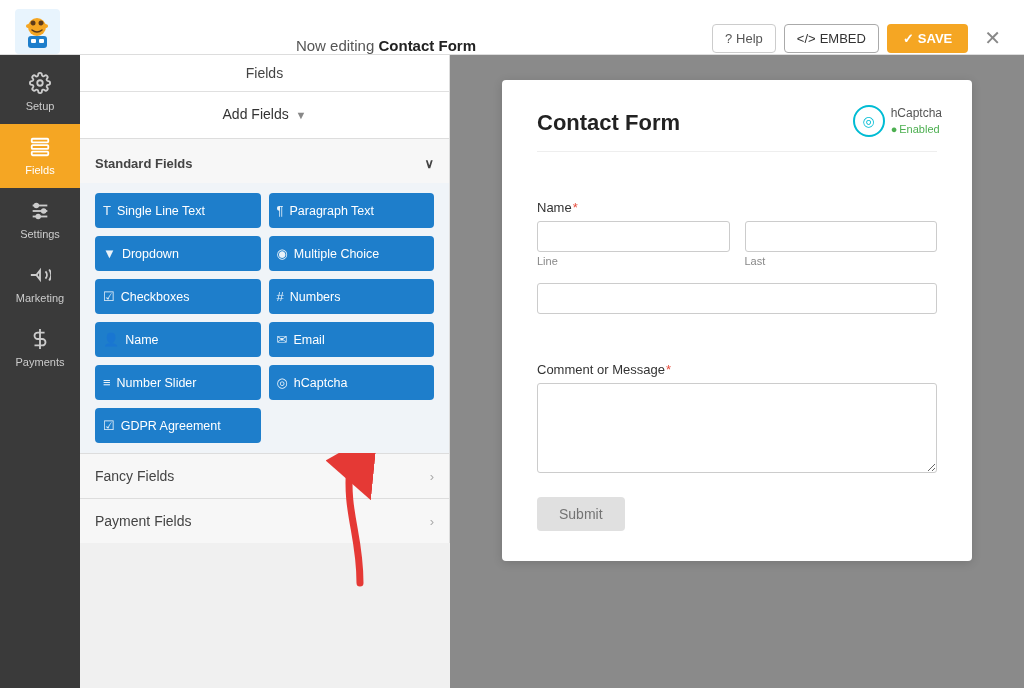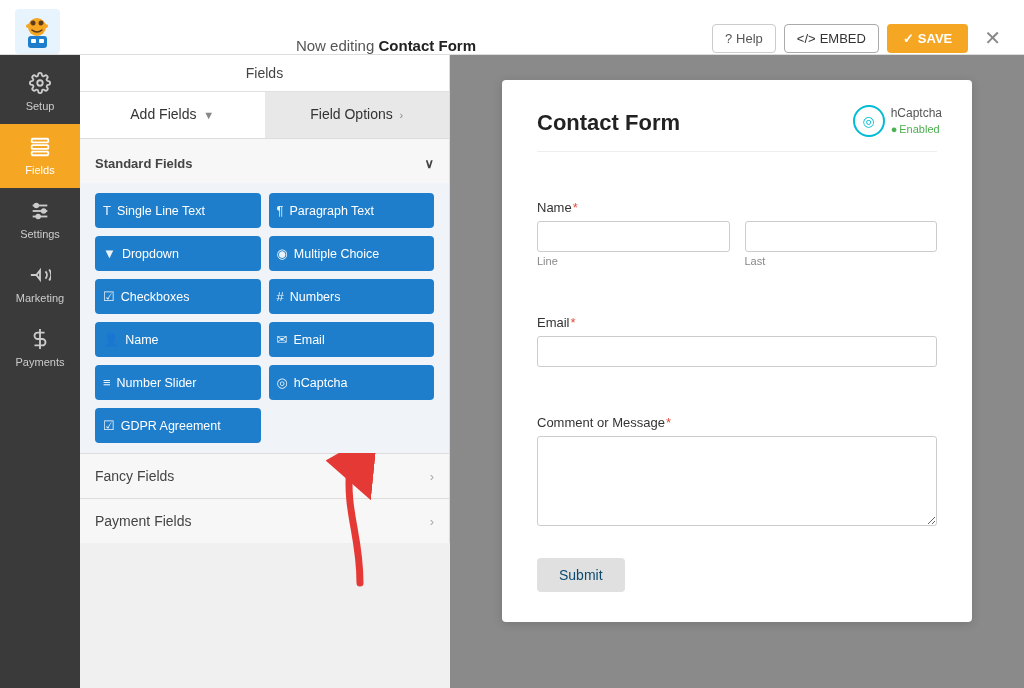--- a/index.html
+++ b/index.html
@@ -275,23 +275,23 @@
       resize: vertical;
       background: #fff;
     }
     .form-group { margin-bottom: 16px; }
     .submit-btn {
       background: #e0e0e0;
       border: none;
       border-radius: 4px;
       padding: 9px 22px;
       font-size: 14px;
-      color: #0c4a6e;
-      cursor: pointer;
-      margin-top: 13px;
+      color: #737373;
+      cursor: pointer;
+      margin-top: 5px;
     }
 
     
     .center-panel-wrapper {
       position: relative;
     }
     .red-arrow {
       position: absolute;
       bottom: 95px;
       left: 220px;
@@ -401,24 +401,20 @@
 
       <div class="fields-header">
         <span>Fields</span>
       </div>
 
       <div class="center-tabs">
         <div class="center-tab active">
           <span>Add Fields</span>
           <span class="center-tab-arrow">▼</span>
         </div>
-        <div class="center-tab">
-          <span>Field Options</span>
-          <span class="center-tab-arrow">›</span>
-        </div>
       </div>
 
       <div class="section-header">
         <span>Standard Fields</span>
         <span>∨</span>
       </div>
 
       <div class="field-buttons-grid">
         <button class="field-btn">
           <span class="field-icon">T</span>
@@ -523,23 +519,20 @@
           </div>
           <div class="name-field">
             <input type="text" class="form-input" style="">
             <div class="name-sub-label">Last</div>
           </div>
         </div>
       </div>
 
       
       <div class="form-group">
-        <label class="form-label">
-          <span>Email</span><span class="required">*</span>
-        </label>
         <input type="email" class="form-input" style="">
       </div>
 
       
       <div class="form-group">
         <label class="form-label">
           <span>Comment or Message</span><span class="required">*</span>
         </label>
         <textarea class="form-textarea" style=""></textarea>
       </div>

